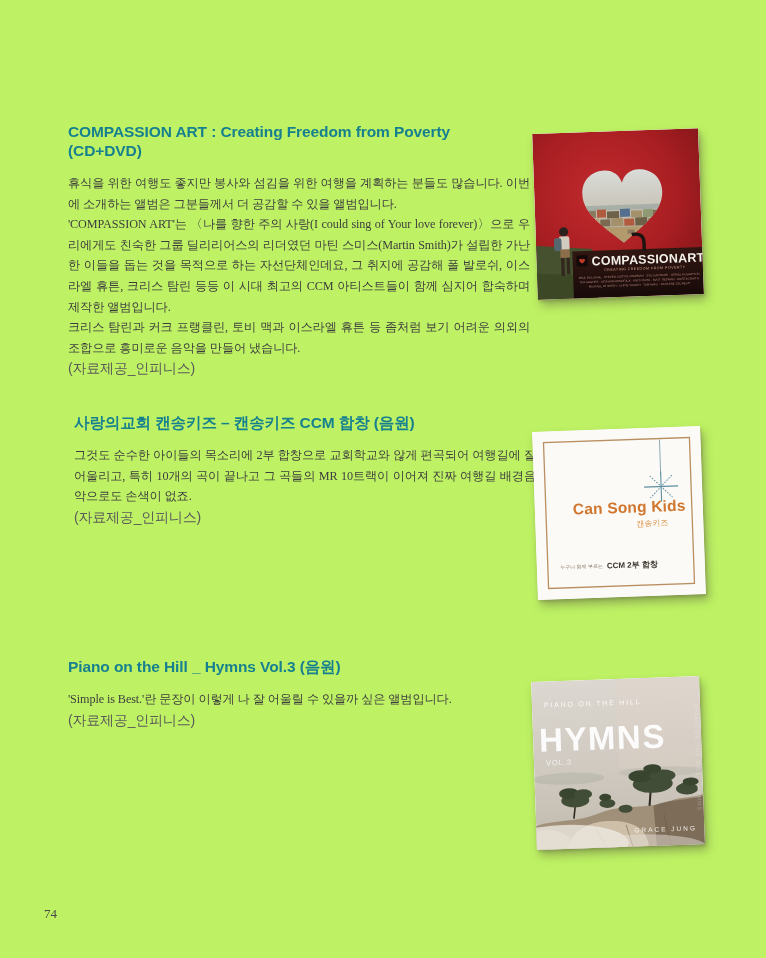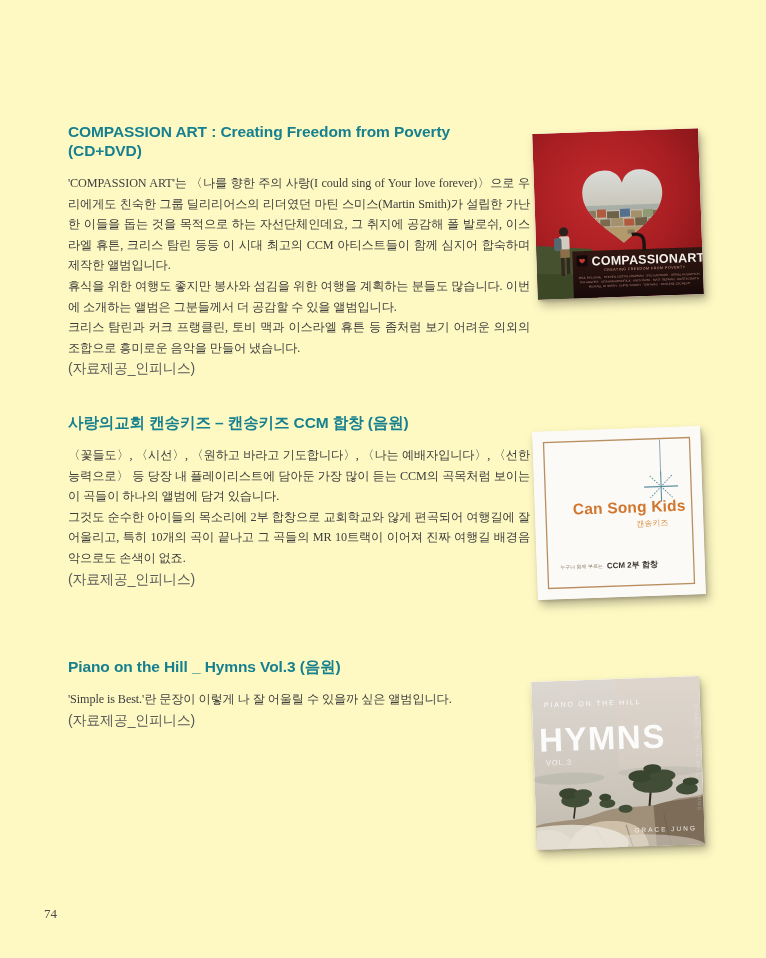--- a/index.html
+++ b/index.html
@@ -1,23 +1,23 @@
 <!DOCTYPE html>
 <html><head>
 <meta charset="utf-8">
 <style>
   html,body{margin:0;padding:0;}
   body{
     width:766px;height:958px;background:#fdfdfc;overflow:hidden;
     font-family:"Liberation Serif","DejaVu Serif",serif;
   }
-  .page{position:relative;width:766px;height:958px;background:#fef9c3;}
+  .page{position:relative;width:766px;height:958px;background:#bef264;}
   .col{position:absolute;left:68px;width:462px;}
   .sec1{top:122px;}
-  .sec2{top:413px;}
+  .sec2{top:413px;margin-left:6px;}
   .sec3{top:657px;}
   h2.title{
     margin:0 0 13px 0;
     font-family:"Liberation Sans","DejaVu Sans",sans-serif;
     font-weight:bold;font-size:15.5px;line-height:19px;
     color:#17808f;letter-spacing:-0.1px;
   }
   h2.title span{display:block;}
   p.body{
     margin:0;font-size:12.2px;line-height:20.6px;color:#3e3e3e;
@@ -47,22 +47,22 @@
 </head>
 <body>
 
 <div class="page">
 
   <section class="col sec1">
     <h2 class="title">
       <span>COMPASSION ART : Creating Freedom from Poverty</span>
       <span>(CD+DVD)</span>
     </h2>
+    <p class="body">휴식을 위한 여행도 좋지만 봉사와 섬김을 위한 여행을 계획하는 분들도 많습니다. 이번에 소개하는 앨범은 그분들께서 더 공감할 수 있을 앨범입니다.</p>
     <p class="body">'COMPASSION ART'는 〈나를 향한 주의 사랑(I could sing of Your love forever)〉으로 우리에게도 친숙한 그룹 딜리리어스의 리더였던 마틴 스미스(Martin Smith)가 설립한 가난한 이들을 돕는 것을 목적으로 하는 자선단체인데요, 그 취지에 공감해 폴 발로쉬, 이스라엘 휴튼, 크리스 탐린 등등 이 시대 최고의 CCM 아티스트들이 함께 심지어 합숙하며 제작한 앨범입니다.</p>
-    <p class="body">휴식을 위한 여행도 좋지만 봉사와 섬김을 위한 여행을 계획하는 분들도 많습니다. 이번에 소개하는 앨범은 그분들께서 더 공감할 수 있을 앨범입니다.</p>
     <p class="body">크리스 탐린과 커크 프랭클린, 토비 맥과 이스라엘 휴튼 등 좀처럼 보기 어려운 의외의 조합으로 흥미로운 음악을 만들어 냈습니다.</p>
     <p class="credit">(자료제공_인피니스)</p>
   </section>
 
   <div class="cover cover1">
     <svg viewBox="0 0 166 166">
       <defs>
         <radialGradient id="c1red" cx="42%" cy="38%" r="80%">
           <stop offset="0%" stop-color="#c32a2d"></stop>
           <stop offset="55%" stop-color="#a81e22"></stop>
@@ -123,21 +123,20 @@
       <text x="102" y="146.5" text-anchor="middle" font-family="Liberation Sans, sans-serif" font-size="3" fill="#c9968a" opacity=".9">PAUL BALOCHE · STEVEN CURTIS CHAPMAN · STU GARRARD · ISRAEL HOUGHTON</text>
       <text x="102" y="151" text-anchor="middle" font-family="Liberation Sans, sans-serif" font-size="3" fill="#c9968a" opacity=".9">TIM HUGHES · GRAHAM KENDRICK · ANDY PARK · MATT REDMAN · MARTIN SMITH</text>
       <text x="102" y="155.5" text-anchor="middle" font-family="Liberation Sans, sans-serif" font-size="3" fill="#c9968a" opacity=".9">MICHAEL W. SMITH · CHRIS TOMLIN · TOBYMAC · DARLENE ZSCHECH</text>
     </svg>
   </div>
 
   <section class="col sec2">
     <h2 class="title">
       <span>사랑의교회 캔송키즈 – 캔송키즈 CCM 합창 (음원)</span>
     </h2>
-    <p class="body">〈꽃들도〉, 〈시선〉, 〈원하고 바라고 기도합니다〉, 〈나는 예배자입니다〉, 〈선한 능력으로〉 등 당장 내 플레이리스트에 담아둔 가장 많이 듣는 CCM의 곡목처럼 보이는 이 곡들이 하나의 앨범에 담겨 있습니다.</p>
     <p class="body">그것도 순수한 아이들의 목소리에 2부 합창으로 교회학교와 않게 편곡되어 여행길에 잘 어울리고, 특히 10개의 곡이 끝나고 그 곡들의 MR 10트랙이 이어져 진짜 여행길 배경음악으로도 손색이 없죠.</p>
     <p class="credit">(자료제공_인피니스)</p>
   </section>
 
   <div class="cover cover2">
     <svg viewBox="0 0 168 168">
       <rect x="0" y="0" width="168" height="168" fill="#fbfaf6"></rect>
       <rect x="11" y="11" width="146" height="146" fill="none" stroke="#b98e60" stroke-width="1.3"></rect>
       <g stroke="#5d8fa0">
         <line x1="127" y1="12" x2="127" y2="46" stroke-width="0.9" stroke="#7fa3b0"></line>

